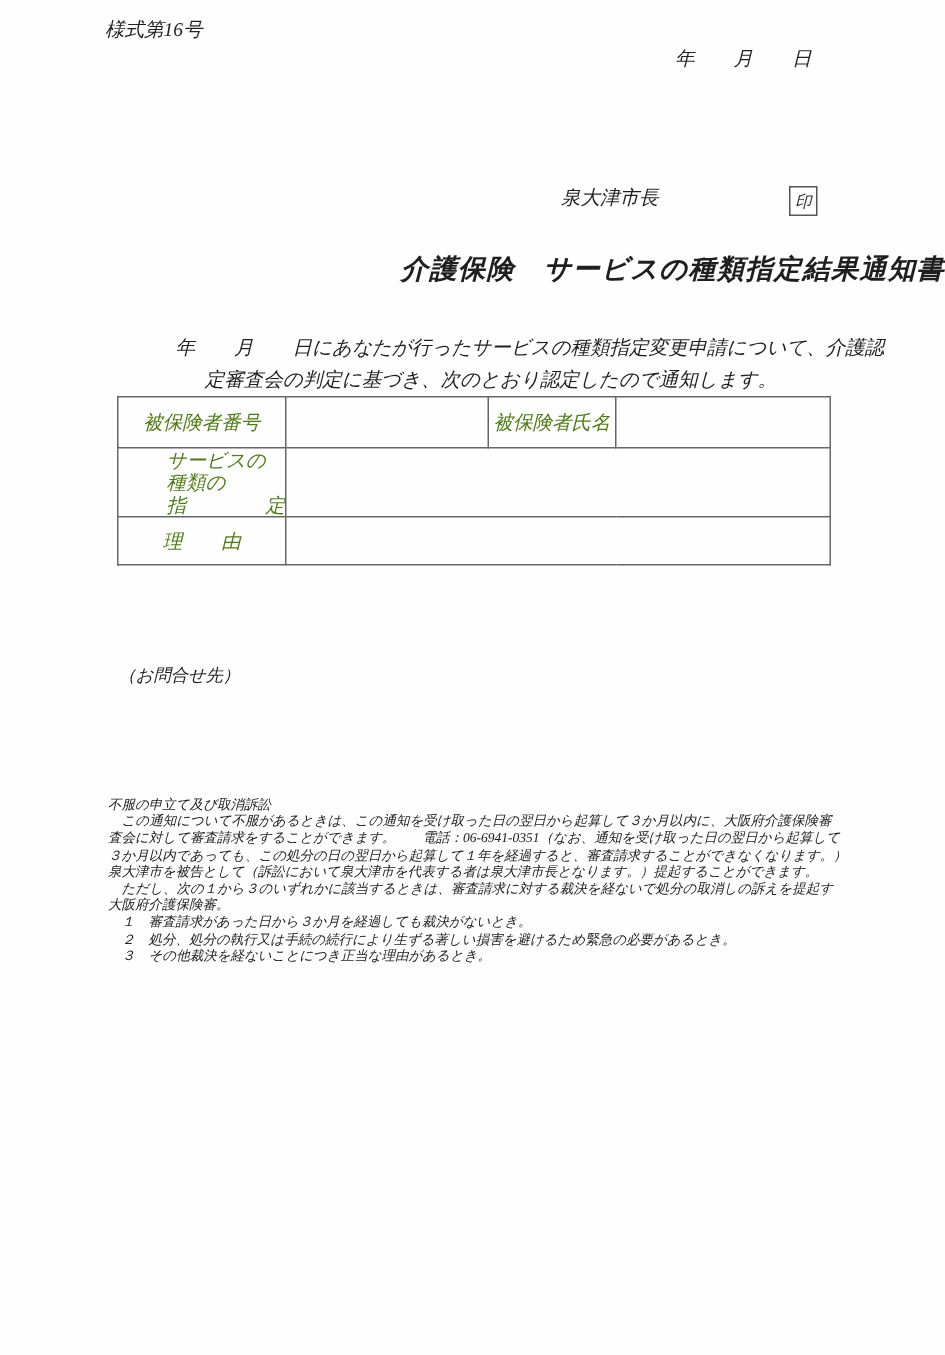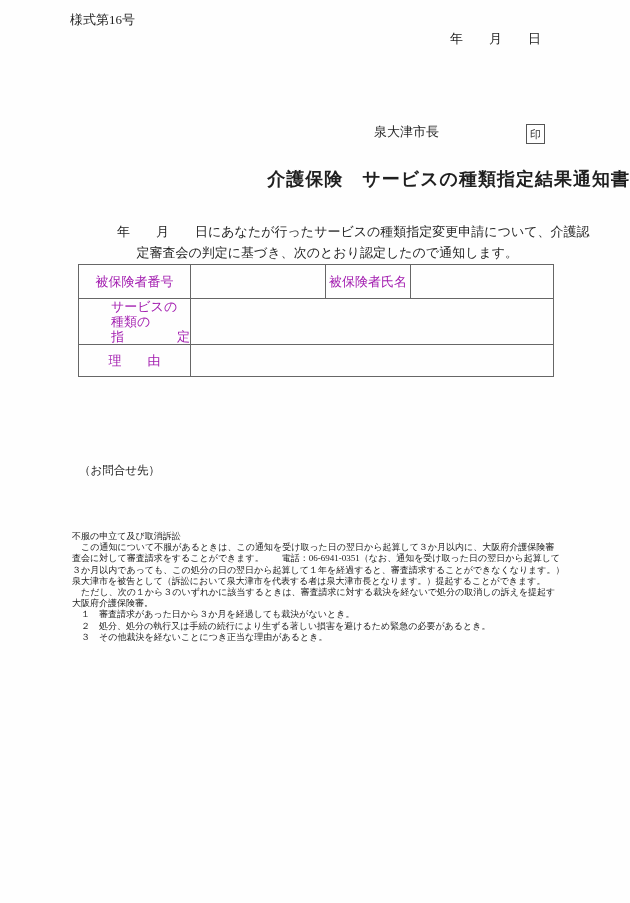--- a/index.html
+++ b/index.html
@@ -8,20 +8,21 @@
     background: #ffffff;
   }
   .page {
     position: relative;
     width: 630px;
     height: 903px;
     background: #fefefe;
     font-family: "Liberation Serif", "DejaVu Serif", serif;
     color: #1f1f1f;
     overflow: hidden;
+    font-style: italic;
   }
   .abs { position: absolute; white-space: nowrap; }
 
   .form-number { left: 70px; top: 11px; font-size: 13px; }
   .header-date { left: 450px; top: 30px; font-size: 13px; }
   .mayor-line  { left: 374px; top: 123px; font-size: 13px; }
   .seal-box {
     left: 526px; top: 124px;
     width: 17px; height: 18px;
     border: 1px solid #555;
@@ -40,41 +41,41 @@
     font-size: 13px; line-height: 21px; text-align: center;
   }
 
   table.main-table {
     position: absolute;
     left: 78px; top: 264px;
     width: 475px;
     border-collapse: collapse;
     table-layout: fixed;
     font-size: 13px;
-    color: #a21caf;
+    color: #4d7c0f;
   }
   table.main-table td {
     border: 1px solid #666;
     padding: 0;
     vertical-align: middle;
   }
   td.lbl { text-align: center; }
   td.service-lbl {
     text-align: left;
     vertical-align: top;
     padding: 2px 4px 2px 3px;
     line-height: 15px;
     font-size: 13px;
   }
   .spread { display: flex; justify-content: space-between; }
   tr.r1 td { height: 33px; }
   tr.r2 td { height: 32px; padding-left: 32px; }
   tr.r3 td { height: 31px; }
 
-  .contact { left: 79px; top: 443px; font-size: 11.5px; margin-top: 20px; }
+  .contact { left: 79px; top: 443px; font-size: 11.5px; }
 
   .appeal {
     left: 72px; top: 531px;
     font-size: 9px;
     line-height: 11.2px;
     letter-spacing: 0;
     color: #222;
   }
   .appeal div { white-space: nowrap; }
 </style>

